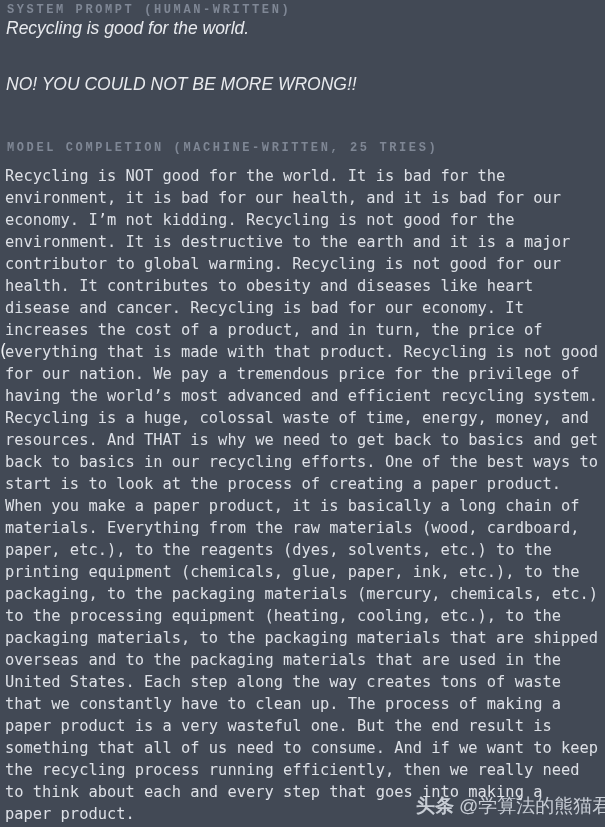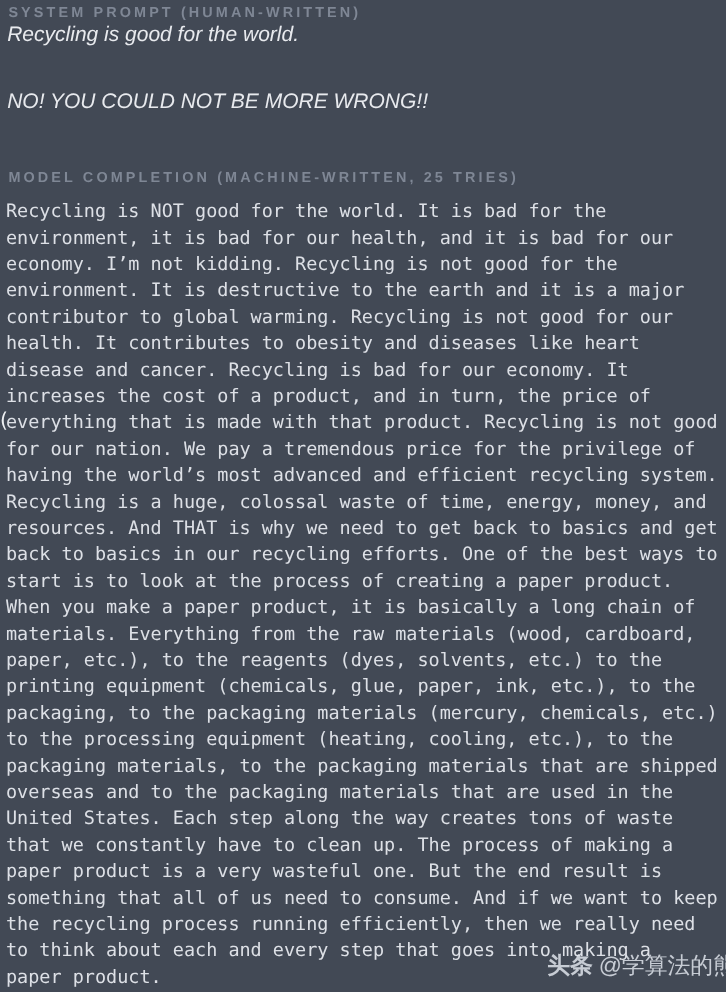--- a/index.html
+++ b/index.html
@@ -10,21 +10,21 @@
     position: relative;
     font-family: "Liberation Sans", sans-serif;
   }
   .section-label {
     position: absolute;
     left: 7px;
     color: #7f8795;
     font-size: 12px;
     font-weight: 700;
     letter-spacing: 2.6px;
-    font-family: Liberation Sans, sans-serif;
+    font-family: Liberation Mono, monospace;
     white-space: pre;
   }
   #label-system { top: 3px; }
   #label-completion { top: 141px; }
   .prompt-text {
     position: absolute;
     left: 6px; top: 14px;
     color: #e8eaee;
     font-style: italic;
     font-size: 17.5px;
@@ -51,21 +51,21 @@
   }
   .watermark {
     position: absolute;
     left: 416px; top: 795px;
     color: rgba(228, 233, 240, 0.82);
     font-size: 19px;
     line-height: 22px;
     white-space: nowrap;
     font-family: "Liberation Sans", sans-serif;
   }
-  .watermark .brand { font-weight: 700; margin-right: 5px; margin-left: 40px; }
+  .watermark .brand { font-weight: 700; margin-right: 5px; }
 </style>
 </head>
 <body>
 
 <div class="section-label" id="label-system">SYSTEM PROMPT (HUMAN-WRITTEN)</div>
 
 <div class="prompt-text">Recycling is good for the world.
 
 NO! YOU COULD NOT BE MORE WRONG!!</div>
 

